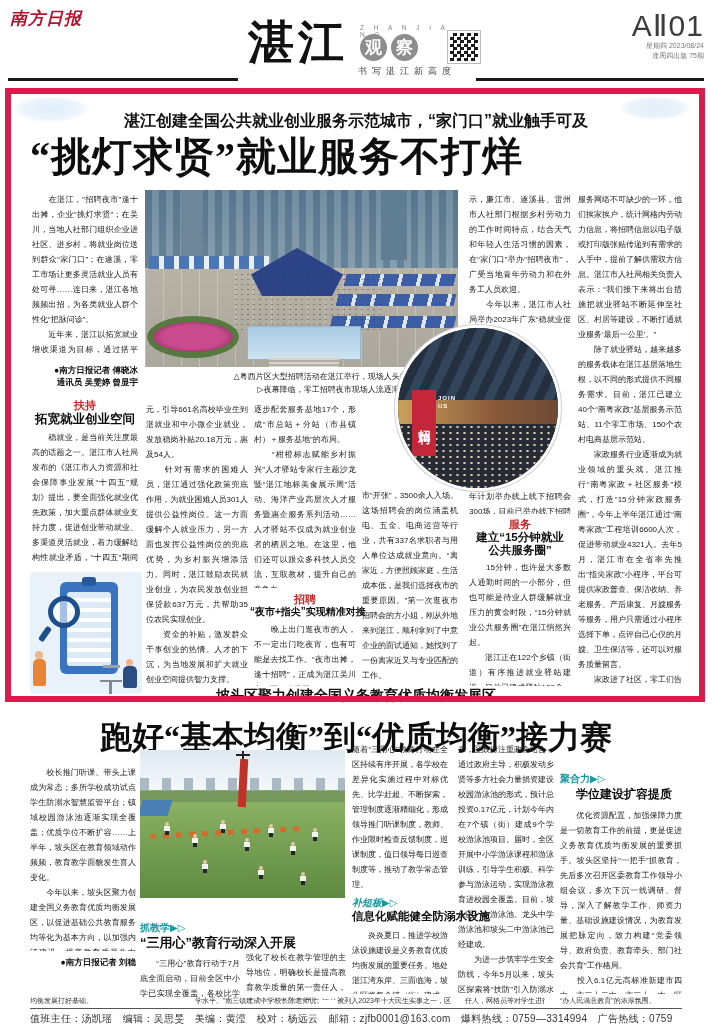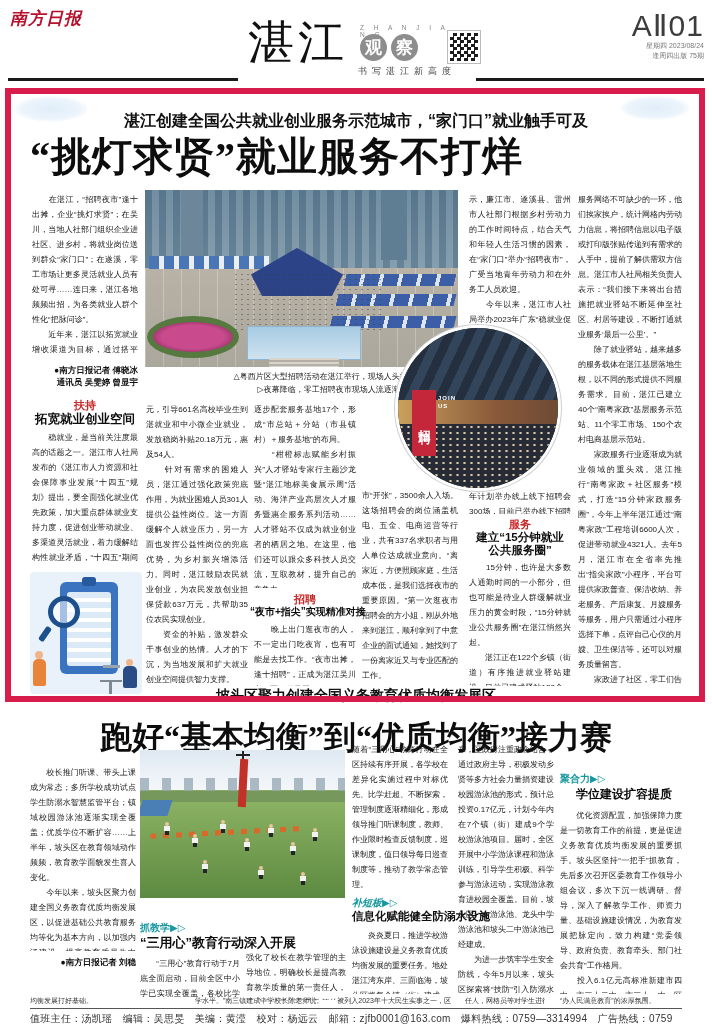--- a/index.html
+++ b/index.html
@@ -6,21 +6,21 @@
   #page{
     position:relative;width:712px;height:1024px;margin:0 auto;
     background:#ffffff;overflow:hidden;
     font-family:"Liberation Sans","DejaVu Sans",sans-serif;
     color:#1a1a1a;
   }
   .abs{position:absolute;}
   .serif{font-family:"Liberation Serif","DejaVu Serif",serif;}
   
   .brand{color:var(--brand-red,#b5122e);font-style:italic;font-weight:bold;font-size:17px;letter-spacing:1px;}
-  .masthead-title{font-size:46px;font-weight:400;letter-spacing:4px;color:#111;line-height:1;}
+  .masthead-title{font-size:46px;font-weight:700;letter-spacing:4px;color:#111;line-height:1;}
   .masthead-en{font-size:6.5px;letter-spacing:4px;color:#888;}
   .circle-char{display:inline-flex;align-items:center;justify-content:center;width:27px;height:27px;border-radius:50%;
     background:#8d8d8d;color:#fff;font-size:17px;font-weight:bold;margin-right:4px;}
   .slogan{font-size:9px;letter-spacing:5px;color:#444;}
   .page-code{font-size:30px;color:#3c3c3c;font-weight:400;letter-spacing:1px;text-align:right;}
   .dateline{font-size:7px;color:#777;text-align:right;line-height:10px;}
   .rule{background:#1a1a1a;height:3px;}
   .qr{background:
       repeating-conic-gradient(#1b1b1b 0% 25%, #ffffff 0% 50%) 0 0/7px 7px;
       border:2px solid #fff;outline:1px solid #bbb;}

